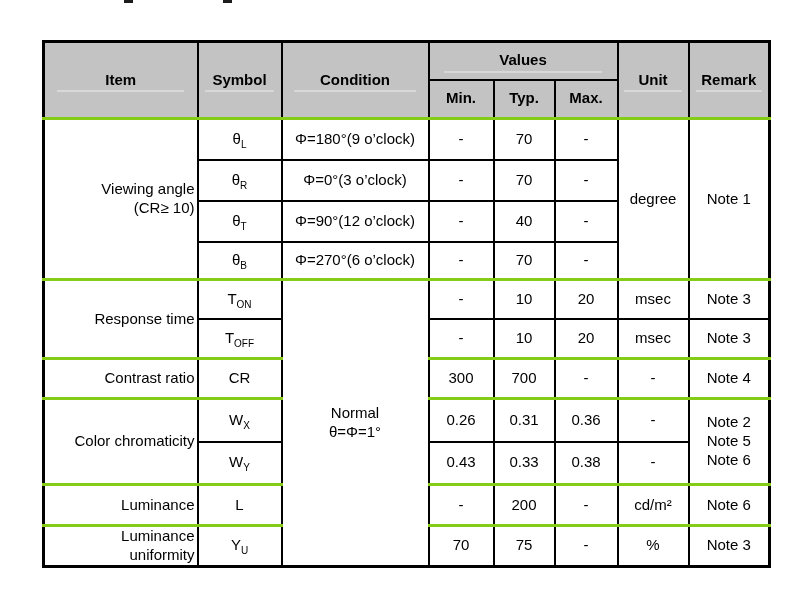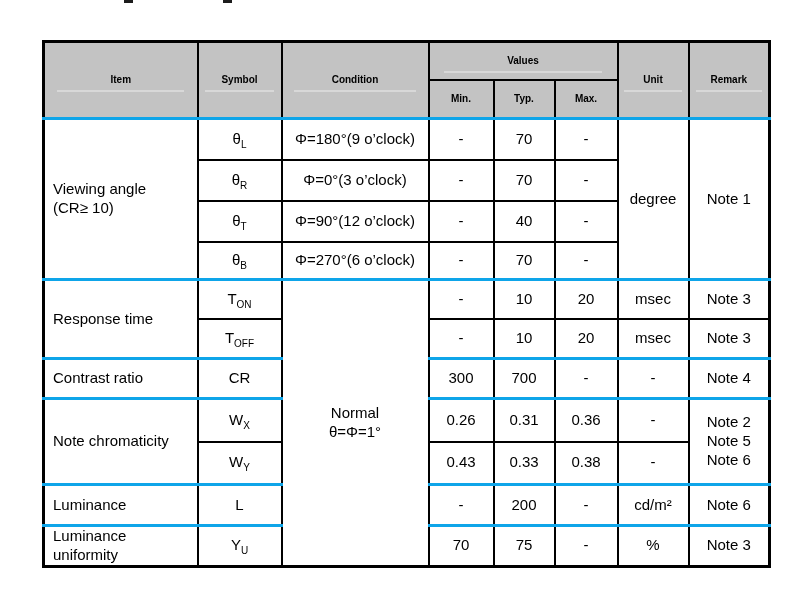--- a/index.html
+++ b/index.html
@@ -19,29 +19,29 @@
     width:726px; border-collapse:collapse; table-layout:fixed;
     border:3px solid #000;
   }
   .spec th, .spec td {
     border:2px solid #000;
     text-align:center; vertical-align:middle;
     font-size:15px; line-height:1.25; padding:0 2px;
     overflow:hidden;
   }
   .spec th {
-    background:#c3c3c3; font-weight:bold; position:relative; font-size:10px;
+    background:#c3c3c3; font-weight:bold; position:relative; font-size:15px;
   }
   
   .spec th.main::after {
     content:""; position:absolute; left:8%; right:8%;
     top:calc(50% + 10px); height:2px; background:#d8d8d8;
   }
-  .spec td.item { text-align:left; padding-left:8px; }
-  .spec tr.group > td { border-top:3px solid #0ea5e9; }
+  .spec td.item { text-align:right; padding-left:8px; }
+  .spec tr.group > td { border-top:3px solid #84cc16; }
   .pre { white-space:pre-line; }
   sub { font-size:10px; line-height:0; }
 </style>
 </head>
 <body>
 
 <div class="page">
 
   <div class="cutoff-mark m1"></div>
   <div class="cutoff-mark m2"></div>
@@ -130,21 +130,21 @@
       <td class="item">Contrast ratio</td>
       <td><span>CR</span><sub></sub></td>
       <td>300</td>
       <td>700</td>
       <td>-</td>
       <td>-</td>
       <td>Note 4</td>
     </tr>
 
     <tr class="group" style="height:43px;">
-      <td class="item" rowspan="2">Note chromaticity</td>
+      <td class="item" rowspan="2">Color chromaticity</td>
       <td><span>W</span><sub>X</sub></td>
       <td>0.26</td>
       <td>0.31</td>
       <td>0.36</td>
       <td>-</td>
       <td class="pre" rowspan="2">Note 2
 Note 5
 Note 6</td>
     </tr>
     <tr style="height:43px;">

